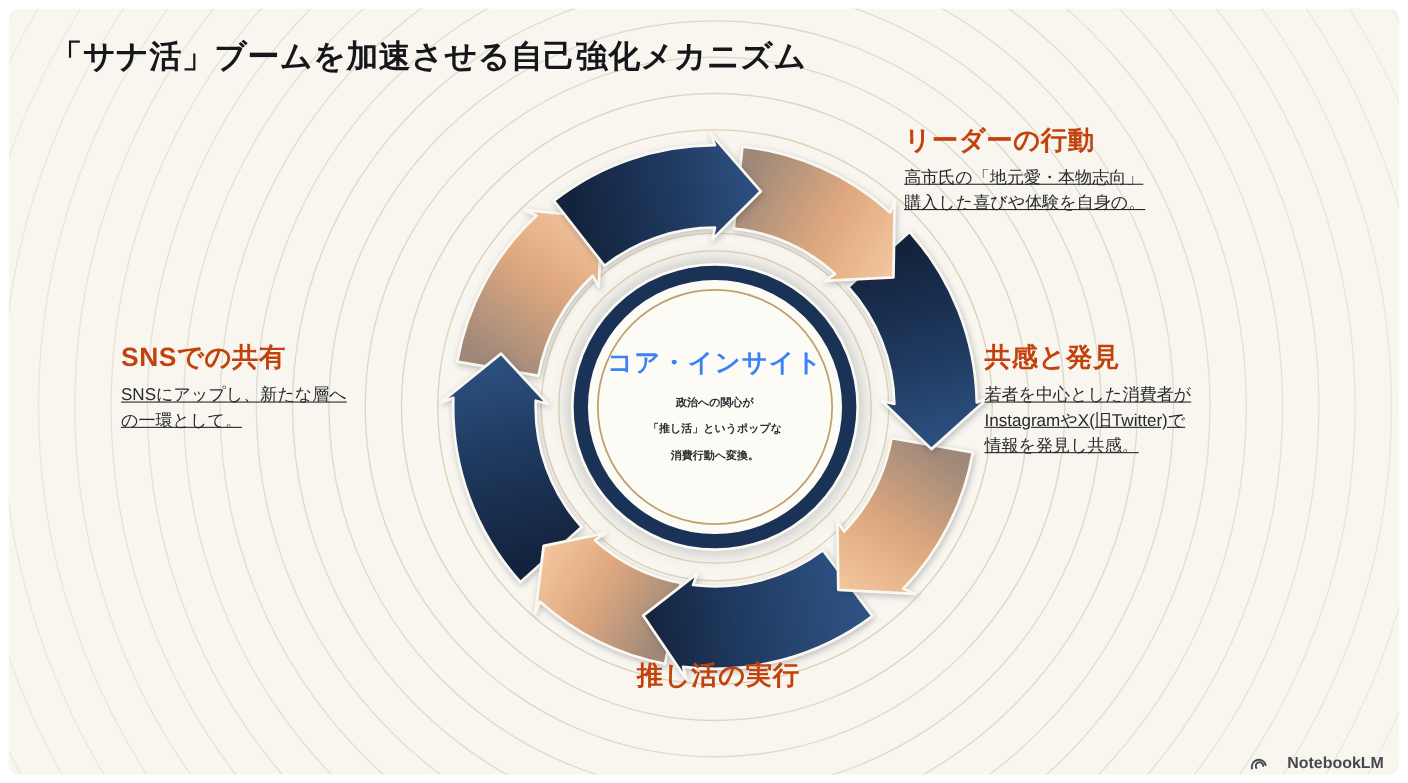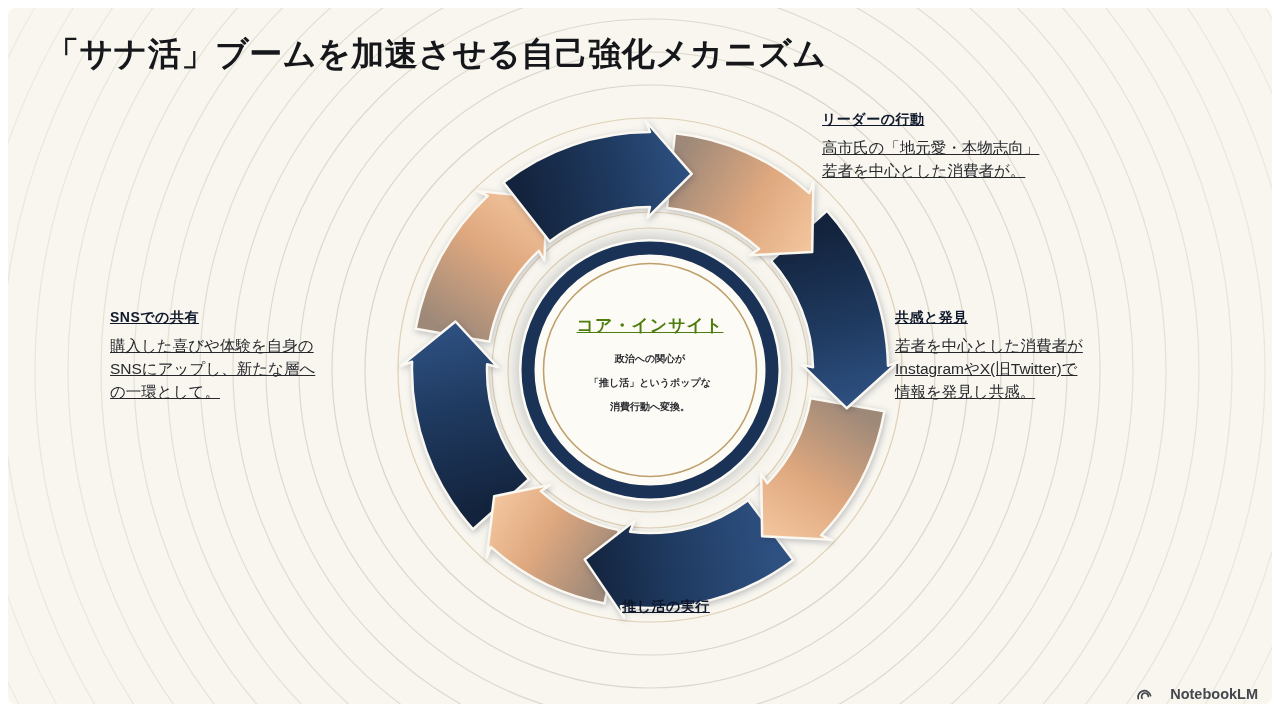--- a/index.html
+++ b/index.html
@@ -9,36 +9,36 @@
   }
   .page{position:relative;width:1280px;height:712px;background:#ffffff;}
   .slide{
     position:absolute;left:8px;top:8px;width:1264px;height:696px;
     background:#f8f6ef;border-radius:8px;overflow:hidden;
   }
   #diagram{position:absolute;left:0;top:0;width:1280px;height:712px;pointer-events:none;}
   .arrow-path{stroke:#faf8f1;stroke-width:2.5;stroke-linejoin:round;
     filter:drop-shadow(1px 2px 3px rgba(40,44,66,0.28));}
   .title{
-    position:absolute;left:46px;top:32px;font-size:33px;font-weight:800;
+    position:absolute;left:46px;top:32px;font-size:29px;font-weight:800;
     color:#16171b;letter-spacing:0.5px;white-space:nowrap;
   }
   .label{position:absolute;white-space:nowrap;}
   .label h2{
-    margin:0 0 7px 0;font-size:14px;font-weight:800;color:#0f172a;letter-spacing:0.5px;text-decoration:underline;
+    margin:0 0 7px 0;font-size:24px;font-weight:800;color:#c2410c;letter-spacing:0.5px;
   }
   .label .body{font-size:15.5px;line-height:23px;color:#26282c;font-weight:500;text-decoration:underline;}
   .label-leader{left:822px;top:111px;text-align:left;}
   .label-discovery{left:895px;top:309px;text-align:left;}
   .label-sns{left:110px;top:309px;width:285px;}
-  .label-oshikatsu{left:476px;top:598px;width:380px;text-align:center;}
+  .label-oshikatsu{left:463px;top:598px;width:380px;text-align:center;}
   .center-label{
     position:absolute;left:520px;top:314px;width:260px;text-align:center;white-space:nowrap;
   }
-  .center-label h2{margin:0;font-size:17px;font-weight:800;color:#4d7c0f;letter-spacing:1px;text-decoration:underline;}
+  .center-label h2{margin:0;font-size:23px;font-weight:800;color:#3b82f6;letter-spacing:1px;}
   .center-label .body{margin-top:10px;font-size:10px;line-height:24px;color:#2a2c30;font-weight:600;}
   .footer{
     position:absolute;right:22px;bottom:10px;display:flex;align-items:center;gap:18px;
     color:#45484e;font-size:14.5px;font-weight:600;
   }
   .footer svg{display:block;}
 </style>
 </head>
 <body>
 
@@ -128,37 +128,36 @@
         <circle cx="650" cy="370" r="106.5" fill="none" stroke="#bfa06c" stroke-width="1.6"></circle>
       </g>
     </svg>
 
   <div class="title">「サナ活」ブームを加速させる自己強化メカニズム</div>
 
   <div class="label label-leader">
     <h2>リーダーの行動</h2>
     <div class="body">
       <div>高市氏の「地元愛・本物志向」</div>
-      <div>若者を中心とした消費者が。</div>
+      <div>購入した喜びや体験を自身の。</div>
     </div>
   </div>
 
   <div class="label label-discovery">
     <h2>共感と発見</h2>
     <div class="body">
       <div>若者を中心とした消費者が</div>
       <div>InstagramやX(旧Twitter)で</div>
       <div>情報を発見し共感。</div>
     </div>
   </div>
 
   <div class="label label-sns">
     <h2>SNSでの共有</h2>
     <div class="body">
-      <div>購入した喜びや体験を自身の</div>
       <div>SNSにアップし、新たな層へ</div>
       <div>の一環として。</div>
     </div>
   </div>
 
   <div class="label label-oshikatsu">
     <h2>推し活の実行</h2>
   </div>
 
   <div class="center-label">

